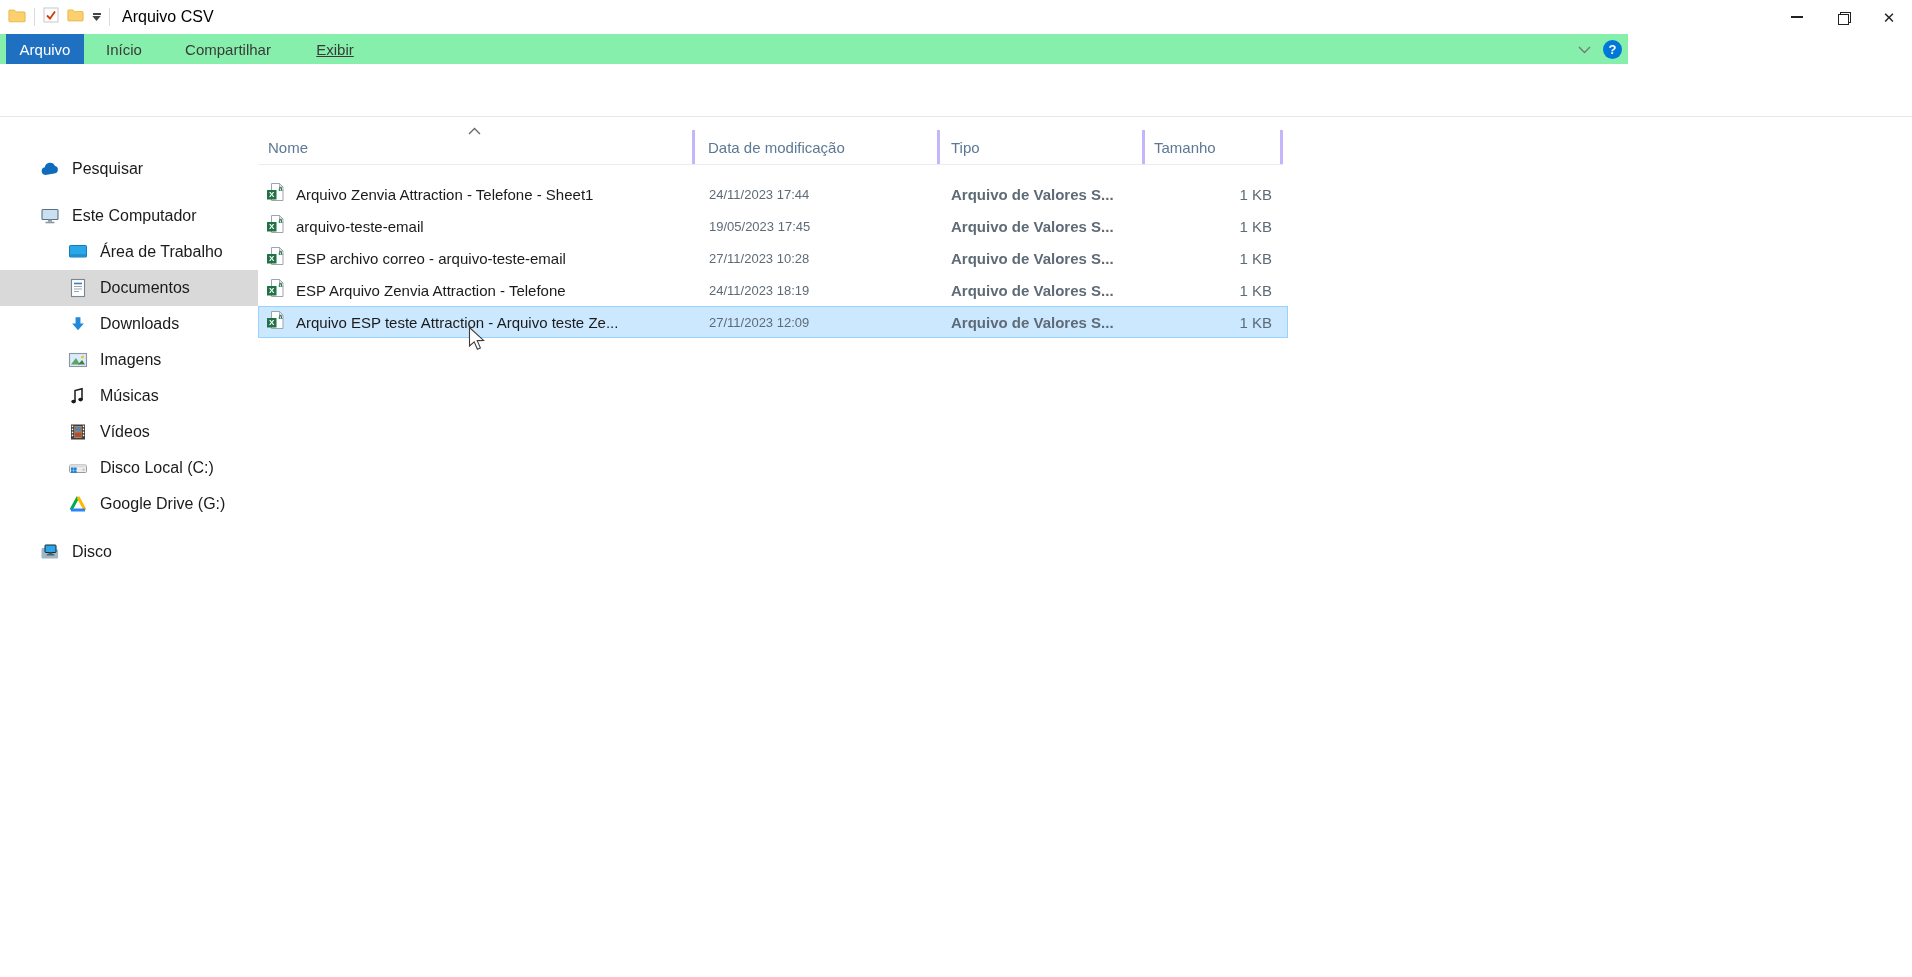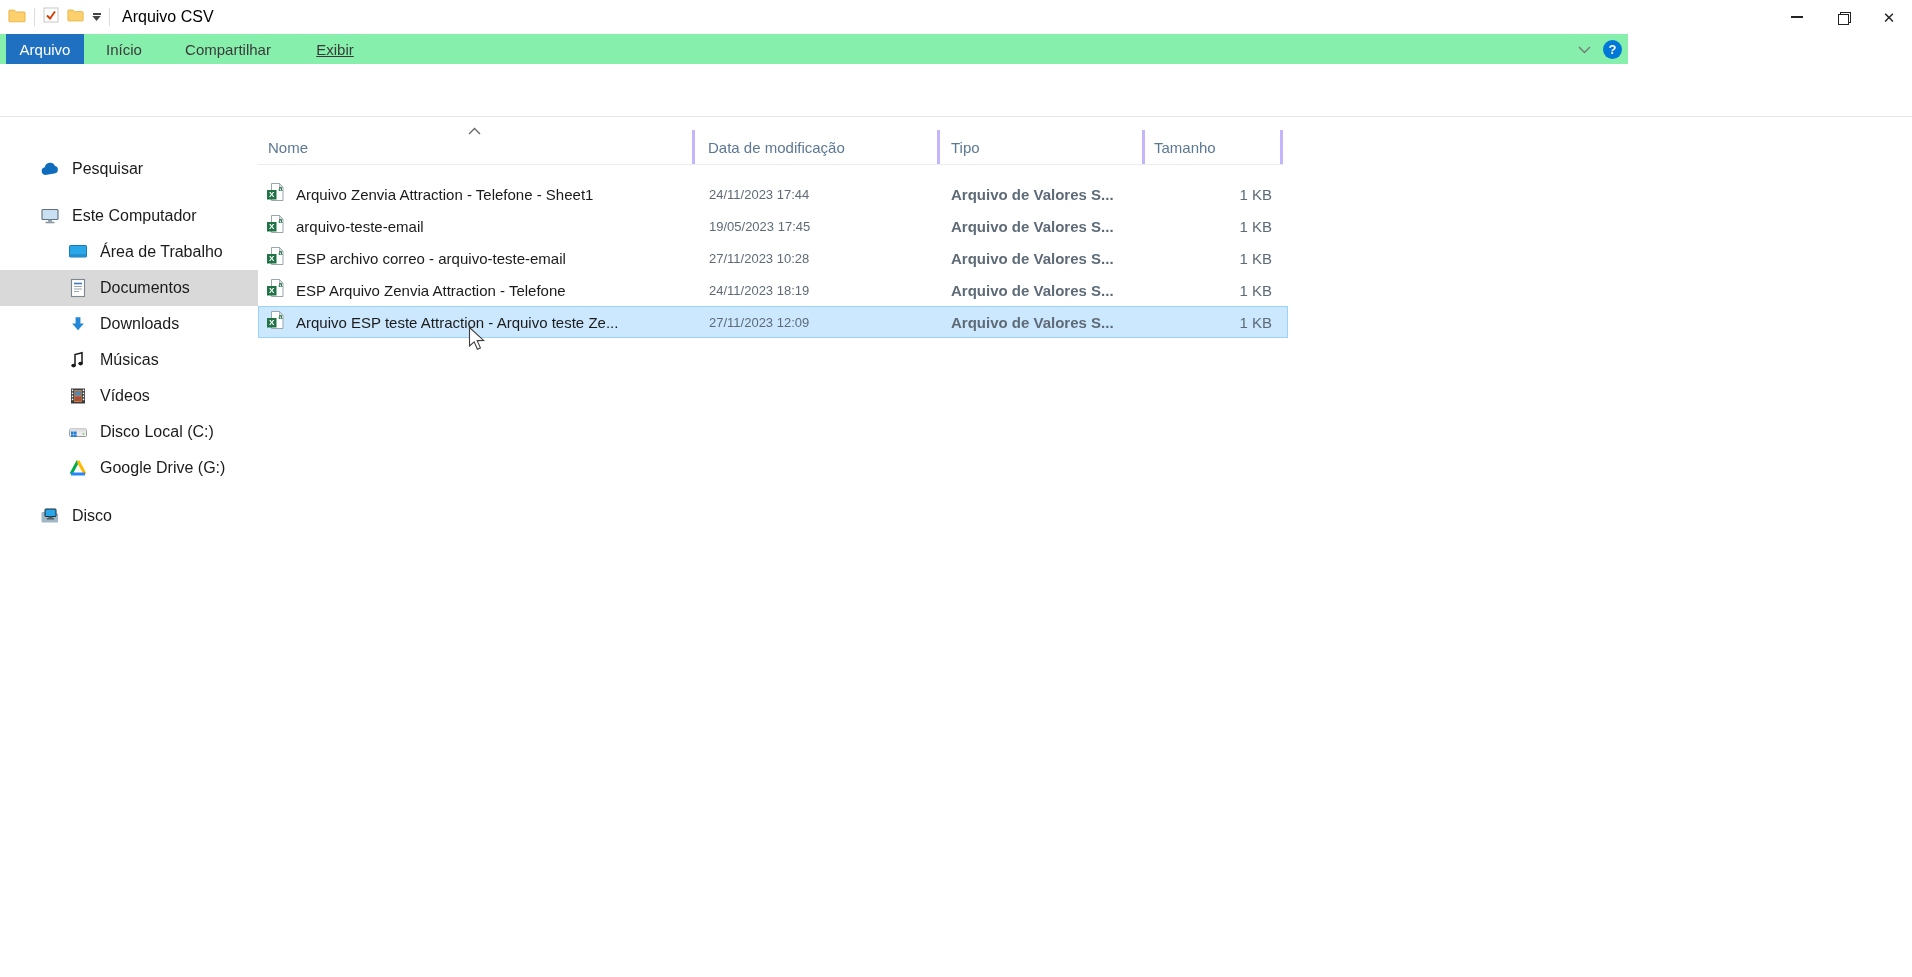--- a/index.html
+++ b/index.html
@@ -247,20 +247,31 @@
 
     <div class="side-item lvl1">
       <span class="sicon">
         <svg width="18" height="18" viewBox="0 0 20 20">
             <polygon points="10,17 3.5,9.5 7.3,9.5 7.3,2.5 12.7,2.5 12.7,9.5 16.5,9.5" fill="#2388d8"></polygon>
           </svg>
       </span>
       <span>Downloads</span>
     </div>
 
+    <div class="side-item lvl1">
+      <span class="sicon">
+        <svg width="20" height="16" viewBox="0 0 20 16">
+            <rect x="1.5" y="1.5" width="17" height="13" fill="#d8ecfb" stroke="#8a97a3" stroke-width="1.1"></rect>
+            <polygon points="3,12.5 8,6 12,12.5" fill="#5ba55b"></polygon>
+            <polygon points="10,12.5 14,8 17,12.5" fill="#437f43"></polygon>
+            <circle cx="14.5" cy="5" r="1.6" fill="#f2c230"></circle>
+          </svg>
+      </span>
+      <span>Imagens</span>
+    </div>
 
     <div class="side-item lvl1">
       <span class="sicon">
         <svg width="16" height="18" viewBox="0 0 16 18">
             <path d="M5 14.5 V3.5 l7 -1.8 V12.5" fill="none" stroke="#1a1a1a" stroke-width="1.5"></path>
             <ellipse cx="3.6" cy="14.6" rx="2.3" ry="1.8" fill="#1a1a1a"></ellipse>
             <ellipse cx="10.6" cy="12.6" rx="2.3" ry="1.8" fill="#1a1a1a"></ellipse>
           </svg>
       </span>
       <span>Músicas</span>

